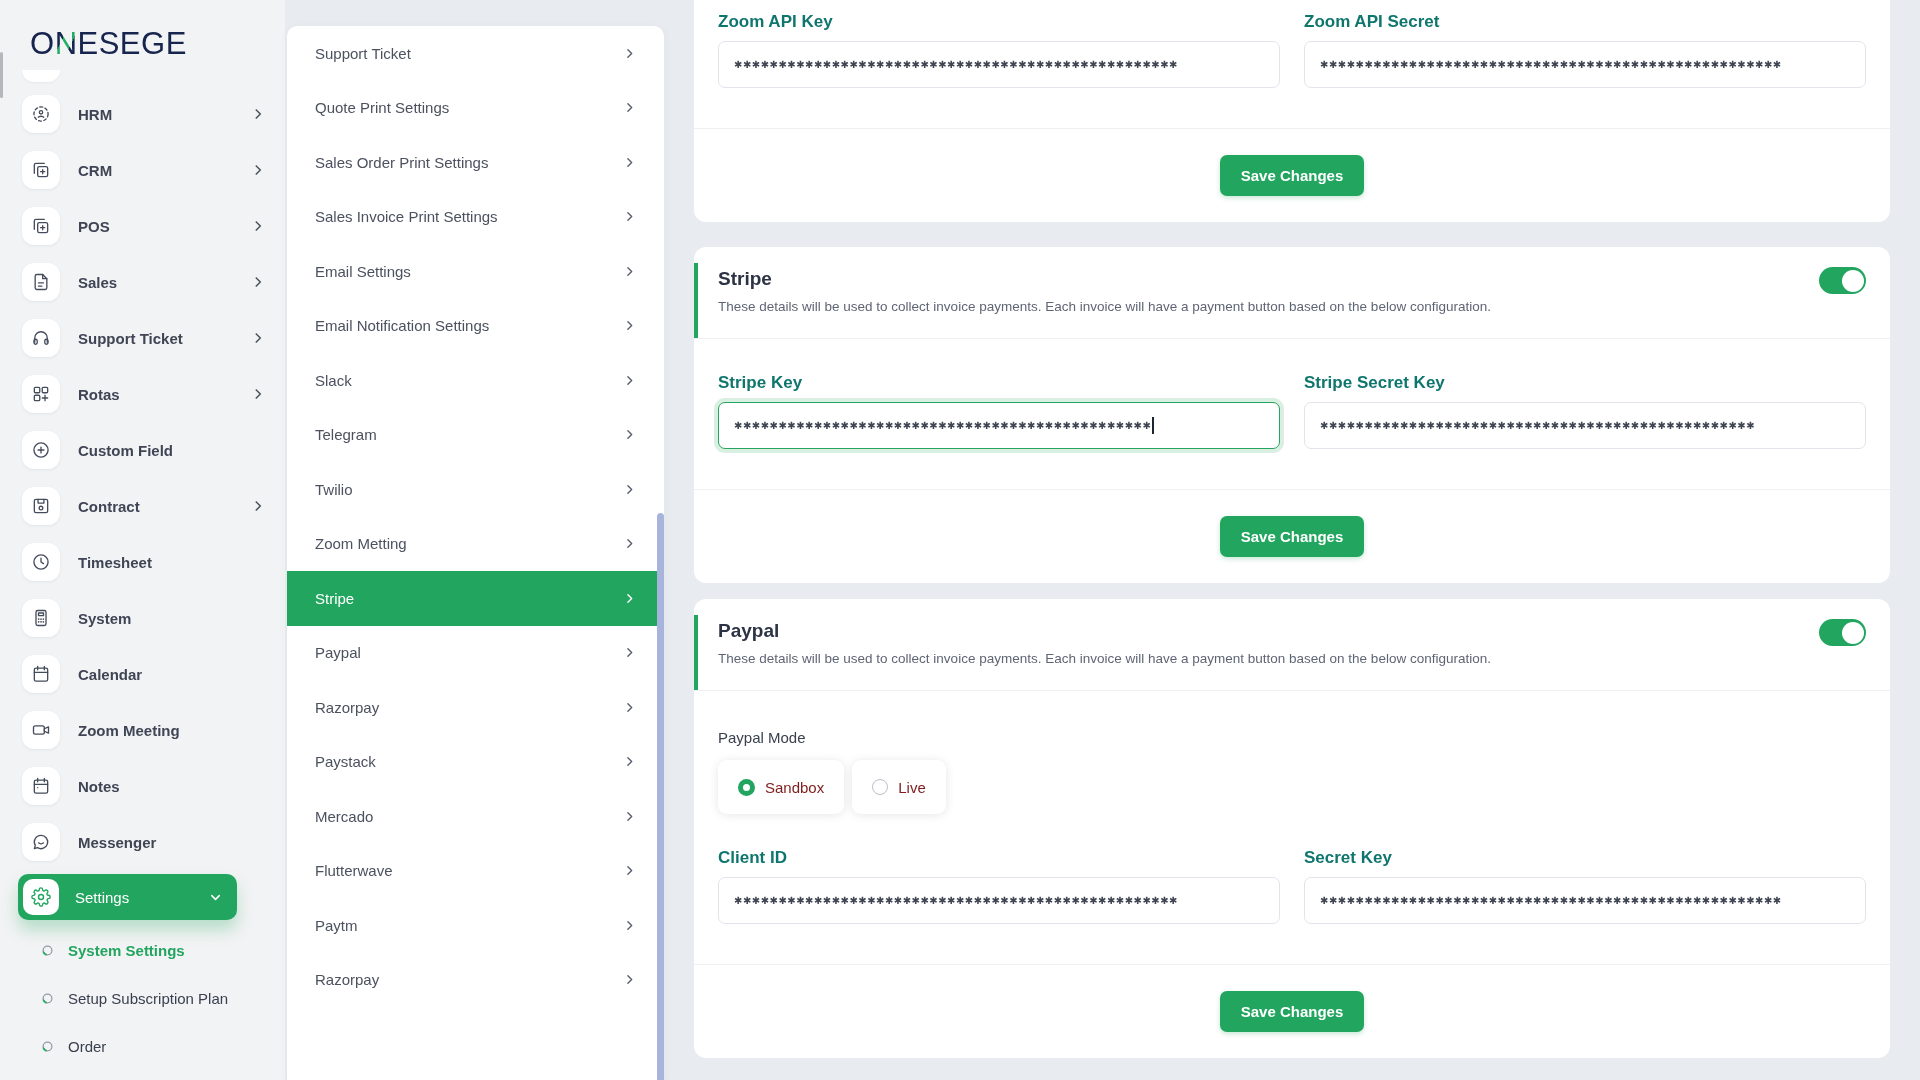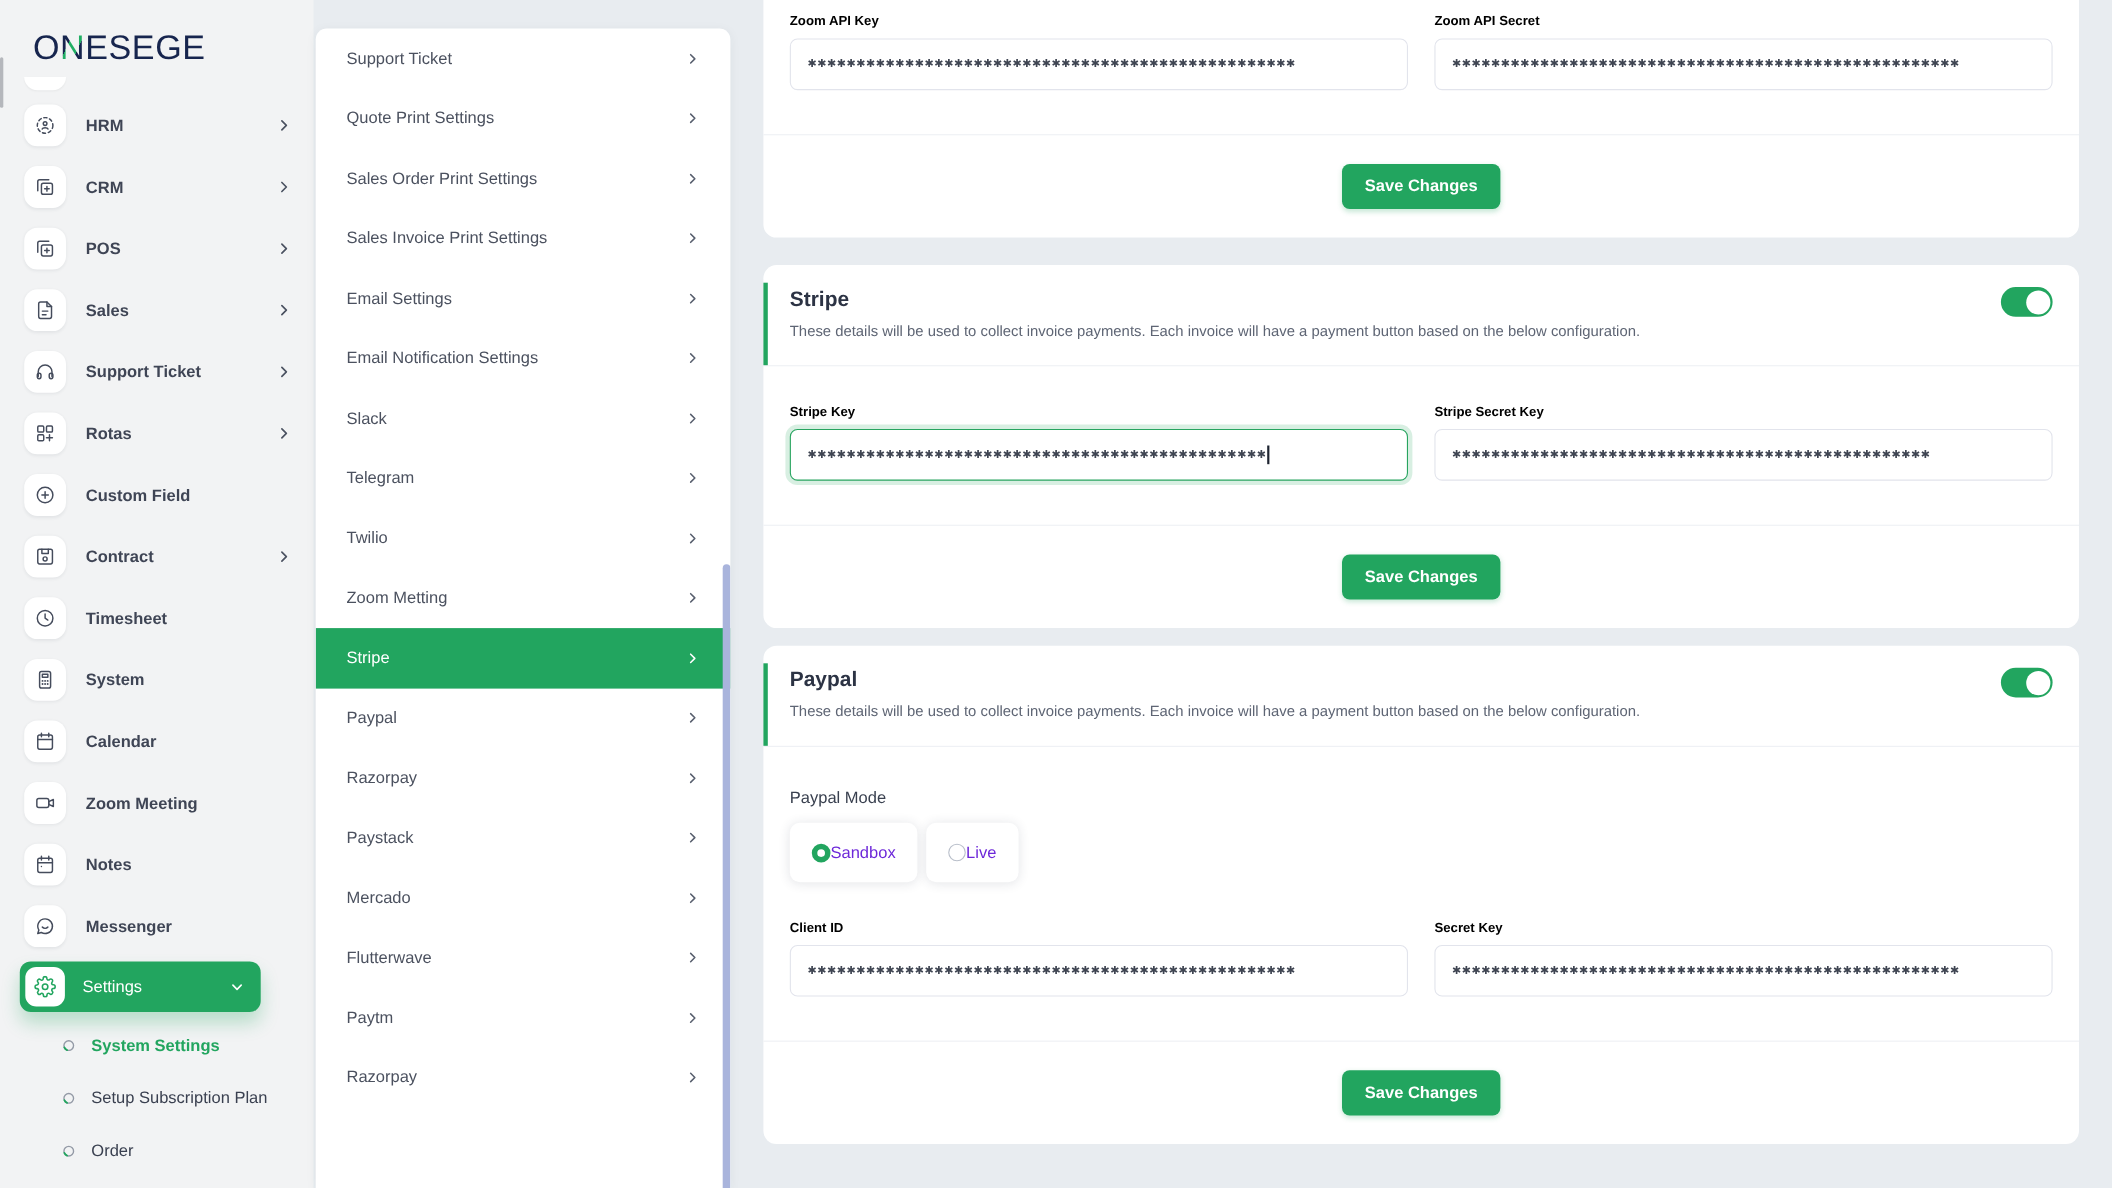--- a/index.html
+++ b/index.html
@@ -27,21 +27,21 @@
   .nav-label { flex:1; }
   .chev { display:flex; color:#4a5160; }
   .chev svg { width:14px; height:14px; }
 
   .settings-pill { margin:4px 48px 0 18px; height:46px; border-radius:10px; background:#22a55f; display:flex; align-items:center; padding:0 14px 0 5px; color:#fff; font-weight:400; font-size:15px; box-shadow:0 10px 16px rgba(34,165,95,.28); cursor:pointer; }
   .settings-pill .tile { width:36px; height:36px; border-radius:10px; margin-right:16px; color:#22a55f; box-shadow:none; }
   .settings-pill .pill-chev { margin-left:auto; color:#fff; display:flex; }
   .settings-pill .pill-chev svg { width:15px; height:15px; }
 
   .sub-items { padding-top:6px; }
-  .sub-item { display:flex; align-items:center; height:48px; padding-left:55px; font-size:15px; font-weight:500; color:#3a4050; cursor:pointer; }
+  .sub-item { display:flex; align-items:center; height:48px; padding-left:40px; font-size:15px; font-weight:500; color:#3a4050; cursor:pointer; }
   .sub-item .bullet { display:flex; margin-right:13px; }
   .sub-item.active { color:#22a55f; font-weight:700; }
 
   
   .panel { width:377px; flex:none; background:#fff; margin:26px 0 0 2px; height:1054px; border-radius:10px 10px 0 0; position:relative; box-shadow:0 2px 10px rgba(40,50,60,.05); overflow:hidden; }
   .menu-item { display:flex; align-items:center; height:54.5px; padding:0 28px; font-size:15px; color:#4b515f; cursor:pointer; }
   .menu-item .menu-label { flex:1; }
   .menu-item .chev { color:#585f6e; }
   .menu-item .chev svg { width:13px; height:13px; }
   .menu-item.selected { background:#22a55f; color:#fff; }
@@ -58,32 +58,32 @@
   .card-header { position:relative; padding:21px 24px 24px; border-bottom:1px solid #eef0f4; }
   .accent { position:absolute; left:0; top:16px; bottom:0; width:4px; background:#22a55f; }
   .card-title { margin:0; font-size:19px; font-weight:700; color:#2c3344; }
   .card-desc { margin:9px 0 0; font-size:13.5px; color:#5e6574; }
   .toggle { position:absolute; right:24px; top:20px; width:47px; height:27px; border-radius:14px; background:#22a55f; cursor:pointer; }
   .toggle::after { content:""; position:absolute; right:2.5px; top:2.5px; width:22px; height:22px; border-radius:50%; background:#fff; }
 
   .fields-row { display:flex; gap:24px; padding:12px 24px 0; }
   .fields-row.pad-lg { padding-top:34px; }
   .field { flex:1; min-width:0; }
-  .field-label { display:block; font-size:12px; font-weight:600; color:#000000; margin-bottom:9px; }
+  .field-label { display:block; font-size:17px; font-weight:600; color:#0f766e; margin-bottom:9px; }
   .field-input { width:100%; height:47px; border:1px solid #e2e4ec; border-radius:7px; background:#fff; padding:0 15px;
     font-family:"DejaVu Sans", sans-serif; font-size:10px; letter-spacing:.5px; color:#3f4552;
     display:flex; align-items:center; overflow:hidden; white-space:nowrap; }
   input.field-input { display:block; line-height:45px; }
   .field-input.focused { border-color:#27a45f; box-shadow:0 0 0 4px rgba(39,164,95,.18); }
   .caret { width:1.5px; height:17px; background:#1d2330; display:inline-block; margin-left:1px; flex:none; }
 
   .mode-section { padding:24px 24px 0; }
   .mode-label { display:block; font-size:15px; font-weight:500; color:#39404f; margin-top:14px; }
   .mode-row { display:flex; gap:8px; margin-top:14px; }
-  .mode-option { background:#fff; border-radius:9px; box-shadow:0 1px 10px rgba(40,50,70,.12); padding:0 20px; height:54px; display:flex; align-items:center; font-size:15px; color:#6d28d9; cursor:pointer; }
+  .mode-option { background:#fff; border-radius:9px; box-shadow:0 1px 10px rgba(40,50,70,.12); padding:0 20px; height:54px; display:flex; align-items:center; gap:10px; font-size:15px; color:#7f1d1d; cursor:pointer; }
   .radio { width:16px; height:16px; border-radius:50%; border:1.5px solid #b9bfca; background:#fff; flex:none; }
   .radio.checked { width:17px; height:17px; border:5px solid #22a55f; }
 
   .card-footer { border-top:1px solid #eef0f4; margin-top:40px; padding:26px 36px; display:flex; justify-content:center; }
   .btn { background:#22a55f; color:#fff; border:none; border-radius:7px; font-family:inherit; font-size:15px; font-weight:600; padding:12px 21px; cursor:pointer; box-shadow:0 2px 5px rgba(34,165,95,.25); }
 </style>
 </head>
 <body>
 
 <aside class="sidebar">

